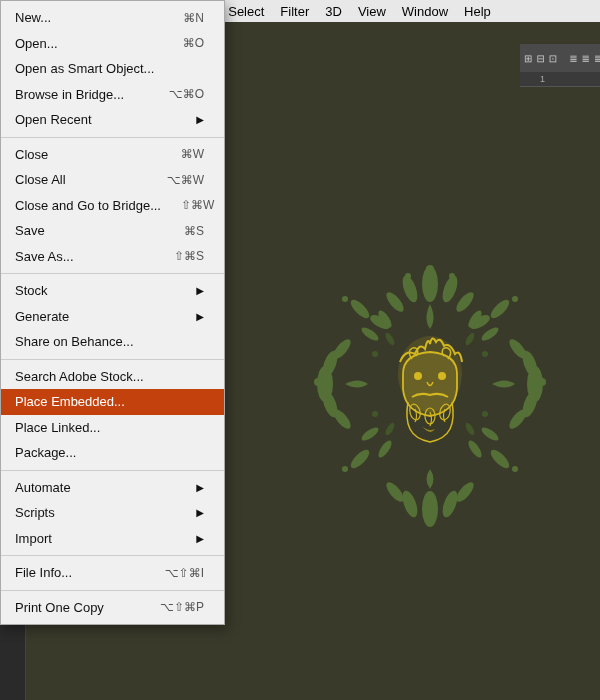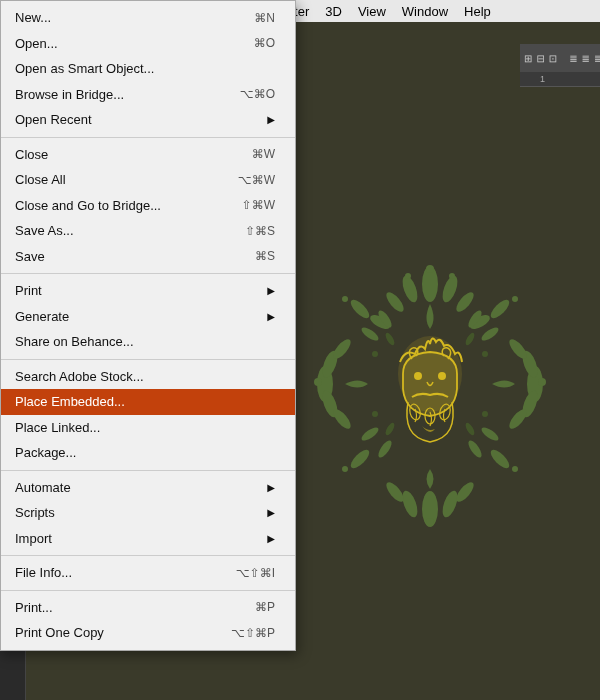--- a/index.html
+++ b/index.html
@@ -88,21 +88,21 @@
       font-size: 9px;
       color: #aaa;
       position: absolute;
     }
 
     
     .dropdown-menu {
       position: absolute;
       top: 0;
       left: 0;
-      width: 296px;
+      width: 225px;
       background: #f0f0f0;
       border: 1px solid #aaa;
       box-shadow: 2px 4px 12px rgba(0,0,0,0.4);
       z-index: 200;
       padding: 4px 0;
     }
 
     .menu-item {
       padding: 3px 20px 3px 14px;
       color: #111;
@@ -418,32 +418,32 @@
   </div>
   <div class="menu-item">
     <span>Close All</span>
     <span class="shortcut">⌥⌘W</span>
   </div>
   <div class="menu-item">
     <span>Close and Go to Bridge...</span>
     <span class="shortcut">⇧⌘W</span>
   </div>
   <div class="menu-item">
+    <span>Save</span>
+    <span class="shortcut">⌘S</span>
+  </div>
+  <div class="menu-item">
     <span>Save As...</span>
     <span class="shortcut">⇧⌘S</span>
   </div>
-  <div class="menu-item">
-    <span>Save</span>
-    <span class="shortcut">⌘S</span>
-  </div>
 
   <div class="menu-separator"></div>
 
   <div class="menu-item">
-    <span>Print</span>
+    <span>Stock</span>
     <span class="arrow">▶</span>
   </div>
   <div class="menu-item">
     <span>Generate</span>
     <span class="arrow">▶</span>
   </div>
   <div class="menu-item">
     <span>Share on Behance...</span>
     <span class="shortcut"></span>
   </div>
@@ -485,21 +485,17 @@
   <div class="menu-separator"></div>
 
   <div class="menu-item">
     <span>File Info...</span>
     <span class="shortcut">⌥⇧⌘I</span>
   </div>
 
   <div class="menu-separator"></div>
 
   <div class="menu-item">
-    <span>Print...</span>
-    <span class="shortcut">⌘P</span>
-  </div>
-  <div class="menu-item">
     <span>Print One Copy</span>
     <span class="shortcut">⌥⇧⌘P</span>
   </div>
 
 </div>
 
 </body></html>

